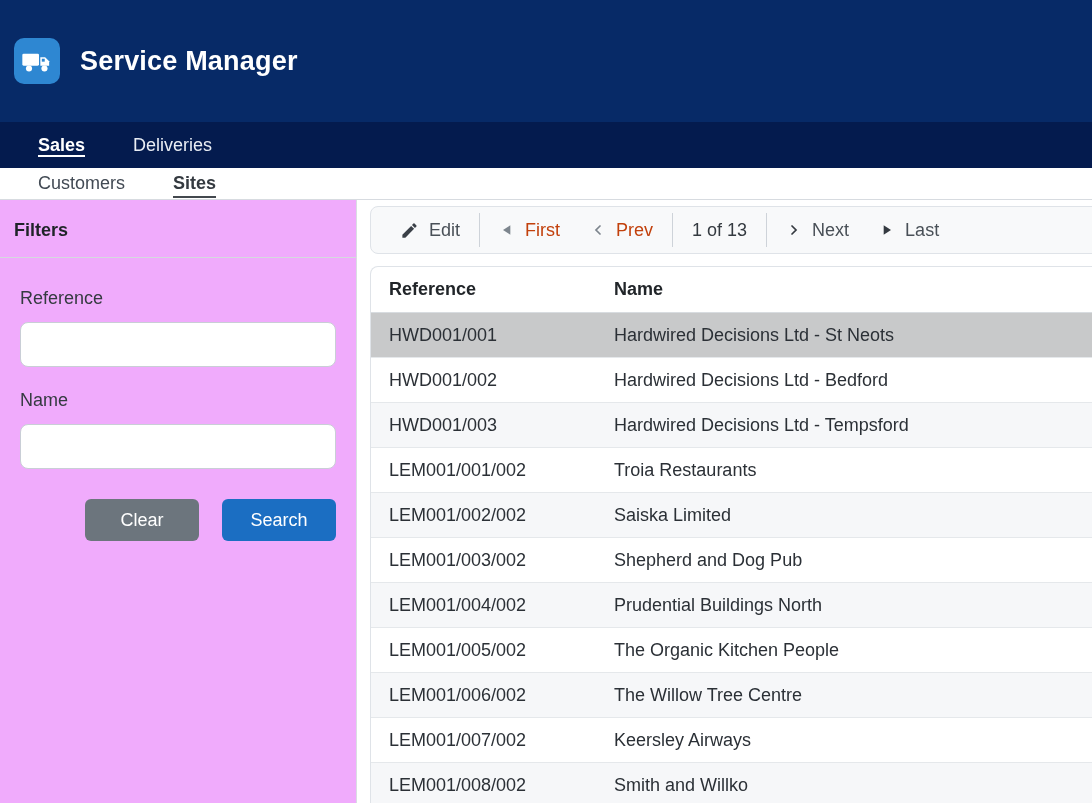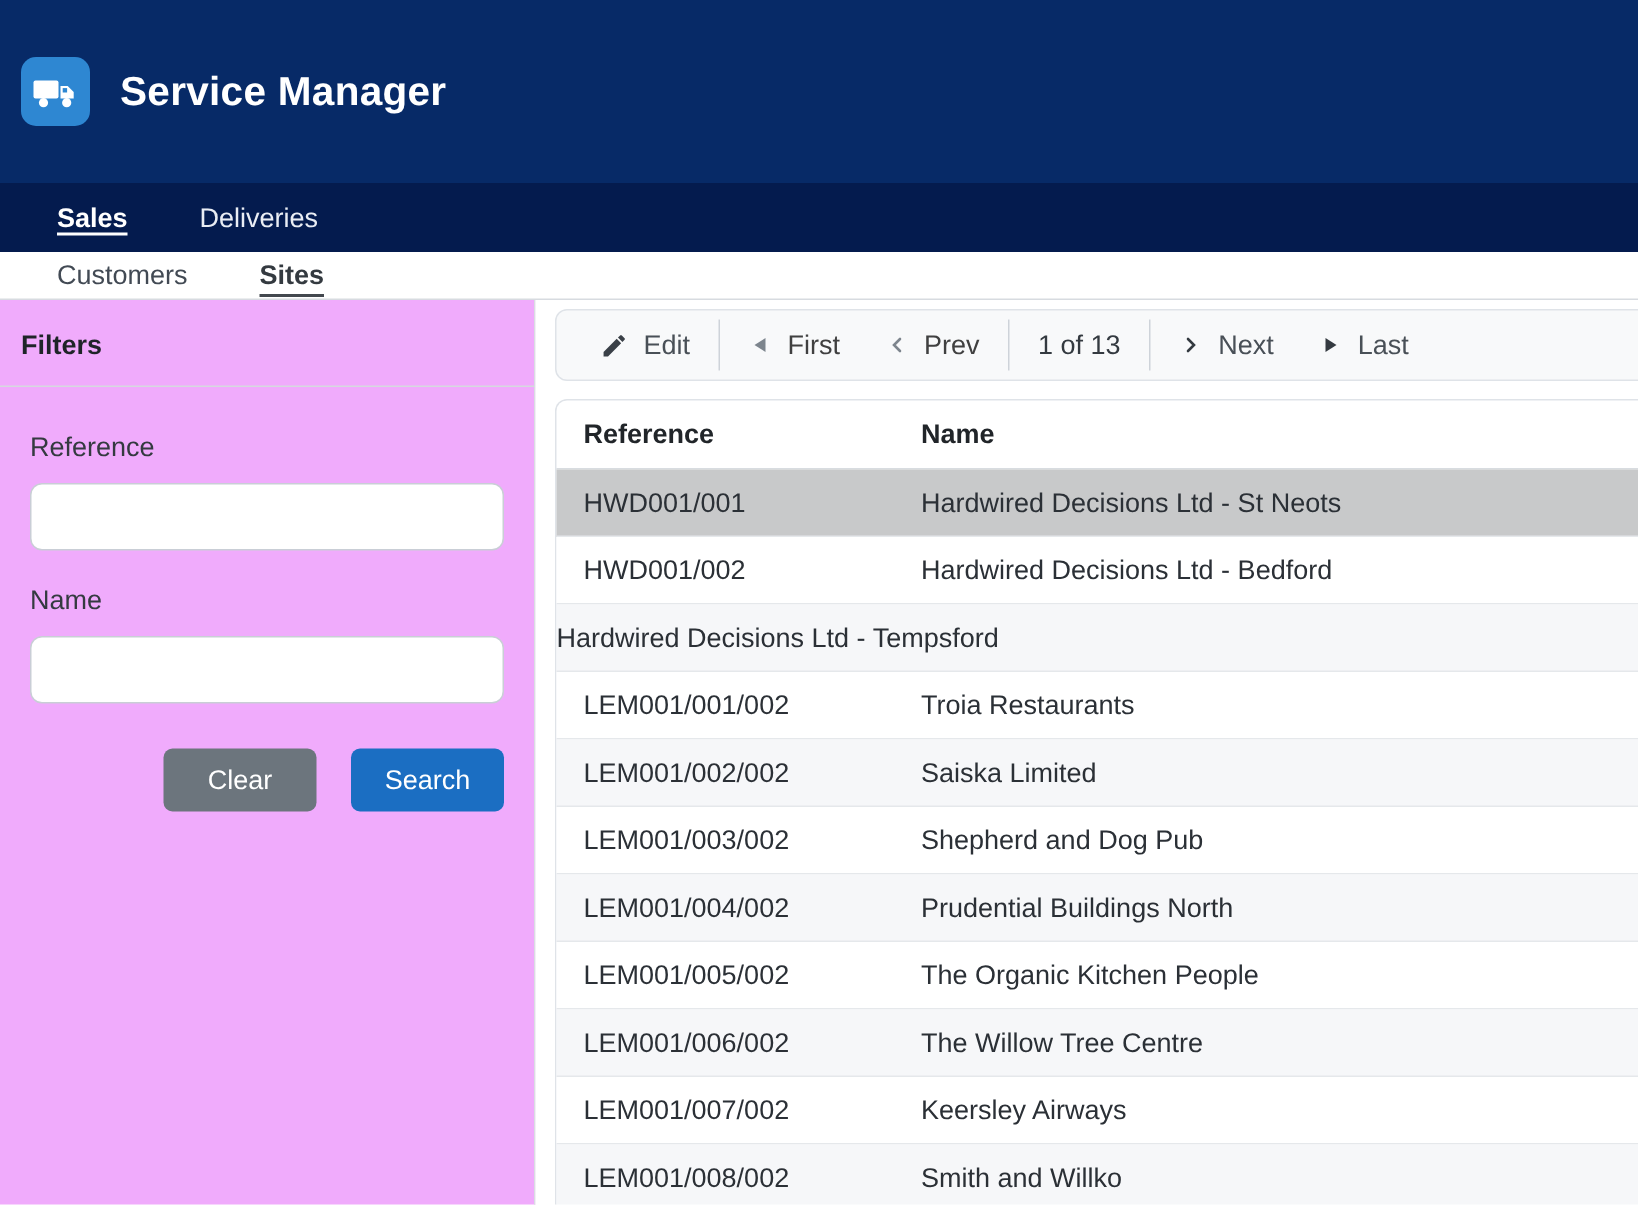--- a/index.html
+++ b/index.html
@@ -29,33 +29,33 @@
   
   .sidebar { width:357px; min-width:357px; background:#f0abfc; border-right:1px solid #d9dde2; }
   .filters-heading { font-size:18px; font-weight:700; color:#1f2428;
     padding:20px 14px 16px 14px; border-bottom:1px solid #d5d9de; }
   .filters-body { padding:20px; }
   .field-label { display:block; font-size:18px; color:#343a40; margin:10px 0 13px 0; }
   .field-label.second { margin-top:23px; }
   .filter-input { width:100%; height:45px; background:#fff; border:1px solid #c9ced6;
     border-radius:8px; font-size:17px; padding:0 12px; color:#212529; outline:none; }
   .btn-row { display:flex; justify-content:flex-end; gap:23px; margin-top:30px; }
-  .btn { width:102px; height:42px; border:none; border-radius:6px; color:#fff;
+  .btn { width:114px; height:42px; border:none; border-radius:6px; color:#fff;
     font-size:18px; font-family:inherit; cursor:pointer; }
   .btn-clear { background:#6c757d; }
   .btn-search { background:#1b6ec2; }
 
   
   .main { flex:1; padding:6px 0 0 13px; overflow:hidden; background:#fff; }
 
   .toolbar { width:780px; height:48px; background:#f8f9fa; border:1px solid #dfe3e8;
     border-radius:8px; display:flex; align-items:center; padding:0 14px; }
   .tool-item { display:flex; align-items:center; gap:10px; font-size:18px;
     color:#495057; padding:0 15px; cursor:pointer; white-space:nowrap; }
-  .tool-item.disabled { color:#404040; cursor:default;text-align:center; }
+  .tool-item.disabled { color:#c2410c; cursor:default;text-align:center; }
   .tool-sep { width:1px; height:34px; background:#ced3d9; margin:0 4px; }
   .page-indicator { font-size:18px; color:#343a40; padding:0 15px; white-space:nowrap; }
 
   .table-card { width:780px; margin-top:12px; background:#fff;
     border:1px solid #dfe3e8; border-bottom:none; border-radius:8px 8px 0 0; }
   .thead { display:flex; height:46px; align-items:center; font-size:18px;
     font-weight:700; color:#212529; border-bottom:1px solid #d8dce0; }
   .trow { display:flex; height:45px; align-items:center; font-size:18px;
     color:#2b3036; border-bottom:1px solid #e5e8eb; cursor:pointer; background:#fff; }
   .trow.stripe { background:#f6f7f9; }
@@ -177,20 +177,21 @@
       <div>
           <div class="trow selected">
         <div class="cell-ref">HWD001/001</div>
         <div class="cell-name">Hardwired Decisions Ltd - St Neots</div>
       </div>
           <div class="trow">
         <div class="cell-ref">HWD001/002</div>
         <div class="cell-name">Hardwired Decisions Ltd - Bedford</div>
       </div>
           <div class="trow stripe">
+        <div class="cell-ref">HWD001/003</div>
         <div class="cell-name">Hardwired Decisions Ltd - Tempsford</div>
       </div>
           <div class="trow">
         <div class="cell-ref">LEM001/001/002</div>
         <div class="cell-name">Troia Restaurants</div>
       </div>
           <div class="trow stripe">
         <div class="cell-ref">LEM001/002/002</div>
         <div class="cell-name">Saiska Limited</div>
       </div>

